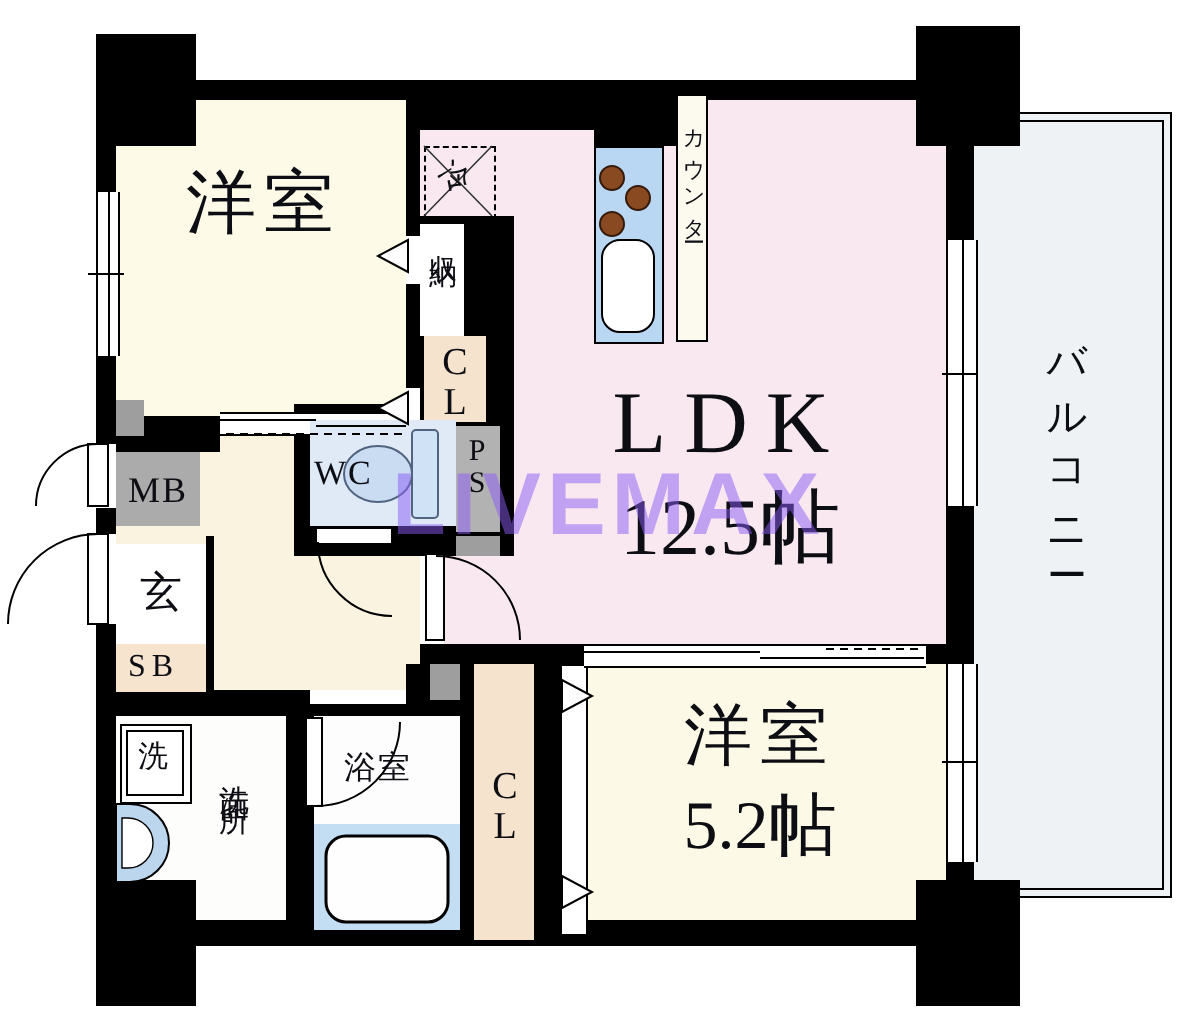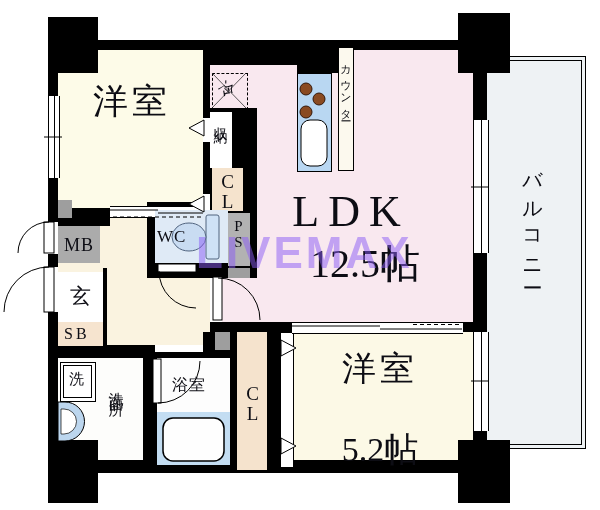--- a/index.html
+++ b/index.html
@@ -151,24 +151,24 @@
     <g stroke="#000" stroke-width="1">
       <path d="M44,137 H62 M471,187 H489 M471,381 H489"></path>
     </g>
     <g stroke="#000" stroke-width="1" fill="none">
       <path d="M110,210 H158 M158,213 H203 M292,326 H380 M380,329 H462"></path>
       <path d="M113,217 H203 M413,324.5 H461" stroke-dasharray="4,3"></path>
     </g>
   </svg>
 
   <div class="lbl ctr" style="left:62px;top:84px;width:140px;font-size:35px;letter-spacing:4px;">洋室</div>
-  <div class="lbl ctr" style="left:256px;top:190px;width:190px;font-size:44px;letter-spacing:9px;">LDK</div>
+  <div class="lbl ctr" style="left:270px;top:190px;width:190px;font-size:44px;letter-spacing:9px;">LDK</div>
   <div class="lbl ctr" style="left:270px;top:244px;width:190px;font-size:40px;">12.5帖</div>
   <div class="lbl ctr" style="left:300px;top:352px;width:160px;font-size:34px;letter-spacing:4px;">洋室</div>
-  <div class="lbl ctr" style="left:300px;top:397px;width:160px;font-size:34px;margin-top:36px;">5.2帖</div>
+  <div class="lbl ctr" style="left:300px;top:397px;width:160px;font-size:34px;">5.2帖</div>
   <div class="lbl vt" style="left:523px;top:158px;height:210px;font-size:20px;letter-spacing:7px;">バルコニー</div>
   <div class="lbl vt" style="left:340px;top:57px;height:112px;font-size:11px;letter-spacing:2px;">カウンター</div>
   <div class="lbl vt" style="left:213px;top:116px;height:50px;font-size:14px;letter-spacing:3px;">収納</div>
   <div class="lbl" style="left:219px;top:82px;font-size:15px;transform:rotate(42deg);">冷</div>
   <div class="lbl stack" style="left:219px;top:172px;width:17px;font-size:19px;">CL</div>
   <div class="lbl stack" style="left:232px;top:219px;width:13px;font-size:15px;">PS</div>
   <div class="lbl" style="left:157px;top:228px;font-size:17px;letter-spacing:1px;">WC</div>
   <div class="lbl" style="left:64px;top:236px;font-size:18px;letter-spacing:1px;">MB</div>
   <div class="lbl" style="left:70px;top:286px;font-size:21px;">玄</div>
   <div class="lbl" style="left:64px;top:326px;font-size:16px;letter-spacing:3px;">SB</div>

